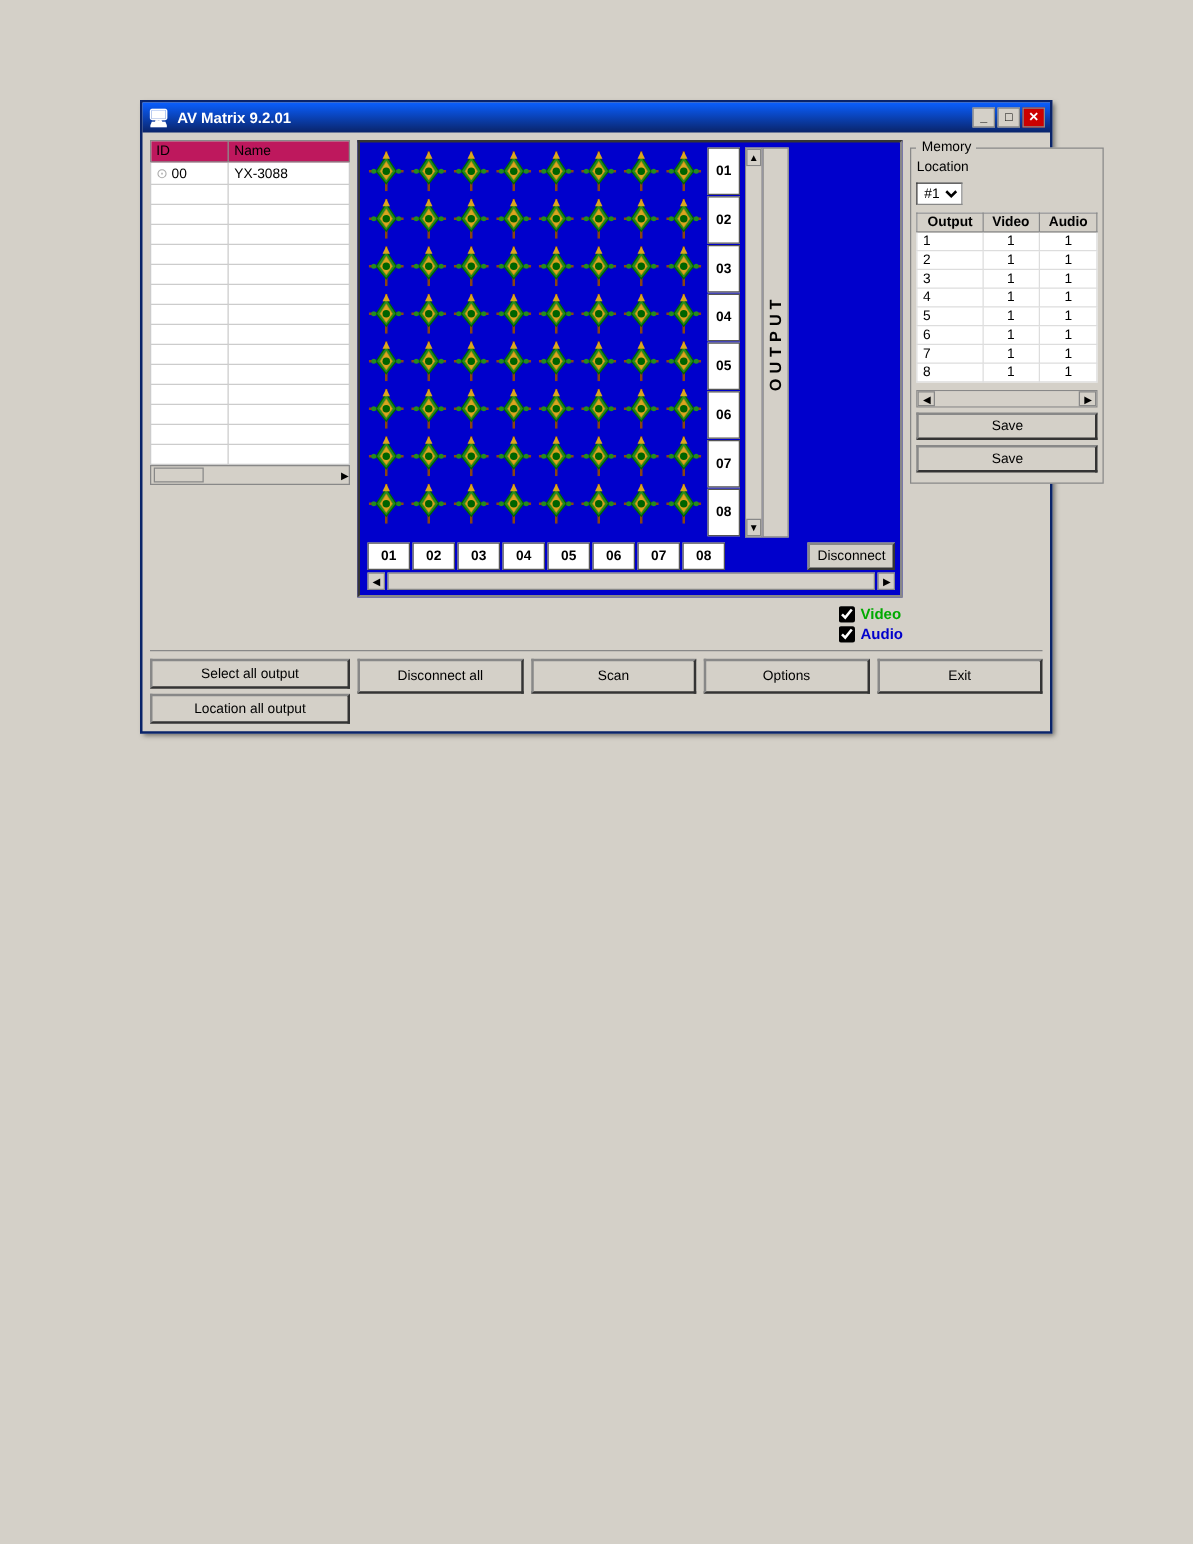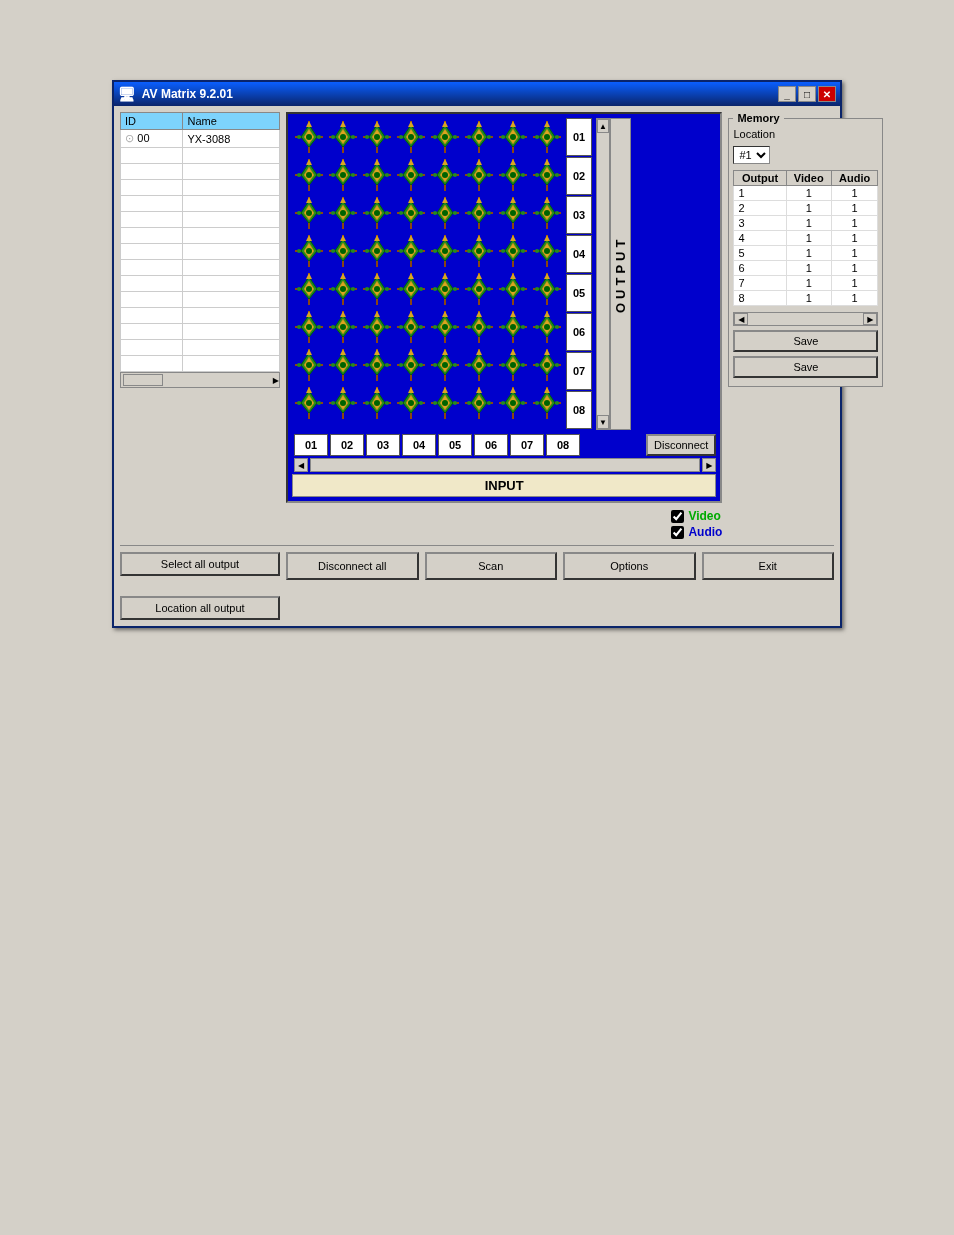--- a/index.html
+++ b/index.html
@@ -76,21 +76,21 @@
       width: 160px;
       flex-shrink: 0;
     }
     .device-table {
       width: 100%;
       border-collapse: collapse;
       background: white;
       border: 1px solid #888;
     }
     .device-table th {
-      background: #7dd3fc;
+      background: #be185d;
       border: 1px solid #888;
       padding: 2px 4px;
       text-align: left;
       font-weight: normal;
     }
     .device-table td {
       border: 1px solid #ccc;
       padding: 2px 4px;
       height: 16px;
     }
@@ -325,21 +325,21 @@
     .bottom-area {
       padding: 6px;
       display: flex;
       gap: 6px;
       align-items: flex-start;
     }
 
     .select-buttons {
       display: flex;
       flex-direction: column;
-      gap: 20px;
+      gap: 4px;
       width: 160px;
     }
     .select-btn {
       background: #d4d0c8;
       border: 2px outset #888;
       padding: 4px 8px;
       font-size: 11px;
       cursor: pointer;
       text-align: center;
     }
@@ -1729,39 +1729,38 @@
 
             <button class="disconnect-btn">Disconnect</button>
           </div>
 
           <div style="display:flex; align-items:center; gap:2px; padding-left:2px;">
             <div style="width:14px; height:14px; background:#d4d0c8; border:1px solid #888; display:flex; align-items:center; justify-content:center; font-size:8px; cursor:pointer;">◀</div>
             <div style="flex:1; height:14px; background:#d4d0c8; border:1px solid #888;"></div>
             <div style="width:14px; height:14px; background:#d4d0c8; border:1px solid #888; display:flex; align-items:center; justify-content:center; font-size:8px; cursor:pointer;">▶</div>
           </div>
 
-          <div style="background:#f0e8c8; border:1px solid #888; text-align:center; font-size:13px; font-weight:bold; padding:3px; margin-top:2px;">INPUT</div>
         </div>
       </div>
 
       <div style="display:flex; flex-direction:column; gap:2px; margin-top:2px; align-self:flex-end;">
         <div class="checkbox-row">
           <input type="checkbox" checked="" style="">
           <span class="video-label">Video</span>
         </div>
         <div class="checkbox-row">
           <input type="checkbox" checked="" style="">
           <span class="audio-label">Audio</span>
         </div>
       </div>
     </div>
 
     <div class="memory-panel">
       <fieldset style="border:1px solid #888; padding:4px; background:#d4d0c8;">
-        <legend style="font-size:11px; padding:0 4px;font-weight:bold;">Memory</legend>
+        <legend style="font-size:11px; padding:0 4px;">Memory</legend>
         
         <div class="memory-location-row">
           <span class="memory-location-label">Location</span>
         </div>
         <div style="margin-bottom:6px;">
           <select class="memory-location-select">
             <option>#1</option>
             <option>#2</option>
             <option>#3</option>
           </select>

